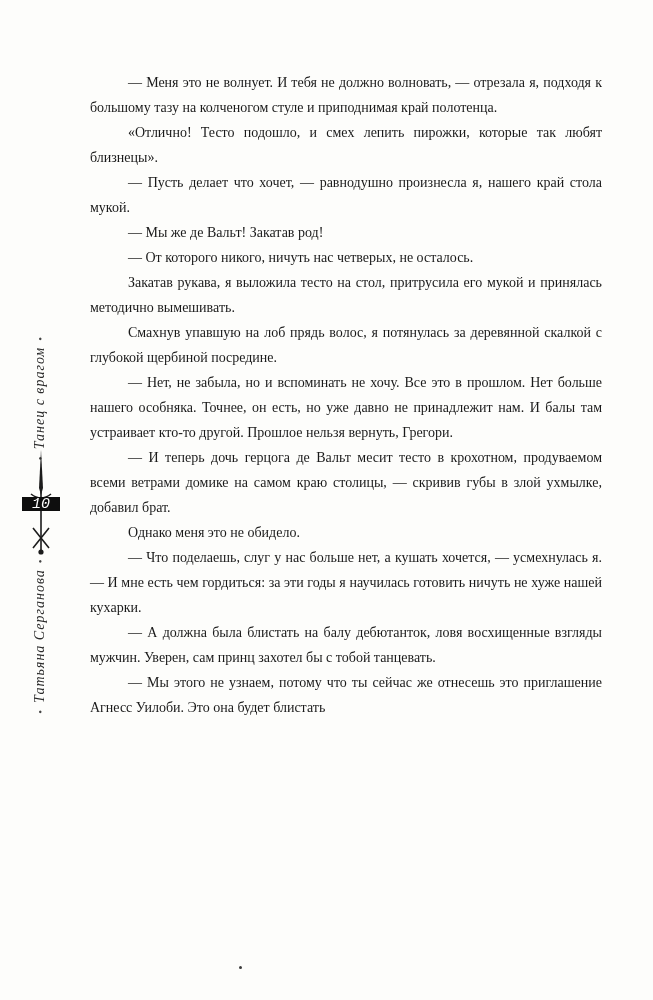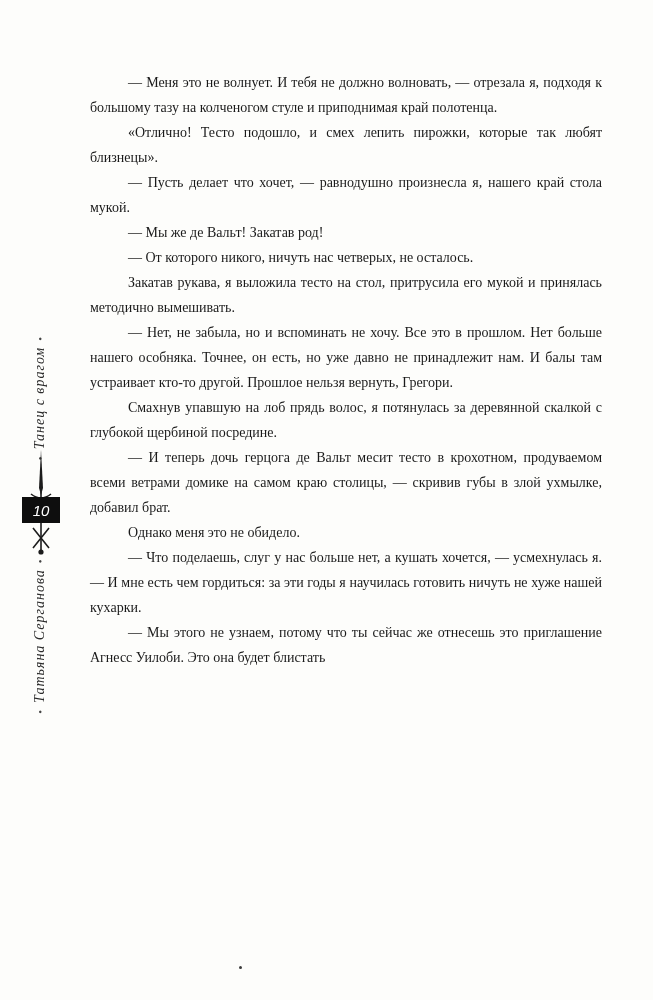--- a/index.html
+++ b/index.html
@@ -43,27 +43,27 @@
     position: absolute;
     left: 26px;
     top: 448px;
   }
 
   .pagenum-box {
     position: absolute;
     left: 22px;
     top: 497px;
     width: 38px;
-    height: 26px;
+    height: 14px;
     background: #0e0e0e;
     color: #ffffff;
     display: flex;
     align-items: center;
     justify-content: center;
-    font-family: Liberation Sans, sans-serif;
+    font-family: Liberation Mono, monospace;
     font-style: italic;
     font-size: 15px;
   }
 
   
   .textblock {
     position: absolute;
     left: 90px;
     top: 70px;
     width: 512px;
@@ -116,23 +116,24 @@
     <span class="dot">•</span><span>Татьяна Серганова</span><span class="dot">•</span>
   </div>
 
   <main class="textblock">
       <p>— Меня это не волнует. И тебя не должно волновать, — отрезала я, подходя к большому тазу на колченогом стуле и приподнимая край полотенца.</p>
       <p>«Отлично! Тесто подошло, и смех лепить пирожки, которые так любят близнецы».</p>
       <p>— Пусть делает что хочет, — равнодушно произнесла я, нашего край стола мукой.</p>
       <p>— Мы же де Вальт! Закатав род!</p>
       <p>— От которого никого, ничуть нас четверых, не осталось.</p>
       <p>Закатав рукава, я выложила тесто на стол, притрусила его мукой и принялась методично вымешивать.</p>
+      <p>Смахнув упавшую на лоб прядь волос, я потянулась за деревянной скалкой с глубокой щербиной посредине.</p>
       <p>— Нет, не забыла, но и вспоминать не хочу. Все это в прошлом. Нет больше нашего особняка. Точнее, он есть, но уже давно не принадлежит нам. И балы там устраивает кто-то другой. Прошлое нельзя вернуть, Грегори.</p>
-      <p>Смахнув упавшую на лоб прядь волос, я потянулась за деревянной скалкой с глубокой щербиной посредине.</p>
       <p>— И теперь дочь герцога де Вальт месит тесто в крохотном, продуваемом всеми ветрами домике на самом краю столицы, — скривив губы в злой ухмылке, добавил брат.</p>
       <p>Однако меня это не обидело.</p>
       <p>— Что поделаешь, слуг у нас больше нет, а кушать хочется, — усмехнулась я. — И мне есть чем гордиться: за эти годы я научилась готовить ничуть не хуже нашей кухарки.</p>
+      <p>— А должна была блистать на балу дебютанток, ловя восхищенные взгляды мужчин. Уверен, сам принц захотел бы с тобой танцевать.</p>
       <p>— Мы этого не узнаем, потому что ты сейчас же отнесешь это приглашение Агнесс Уилоби. Это она будет блистать</p>
     </main>
 
   <div class="bottom-dot"></div>
 
 </div>
 
 </body></html>

